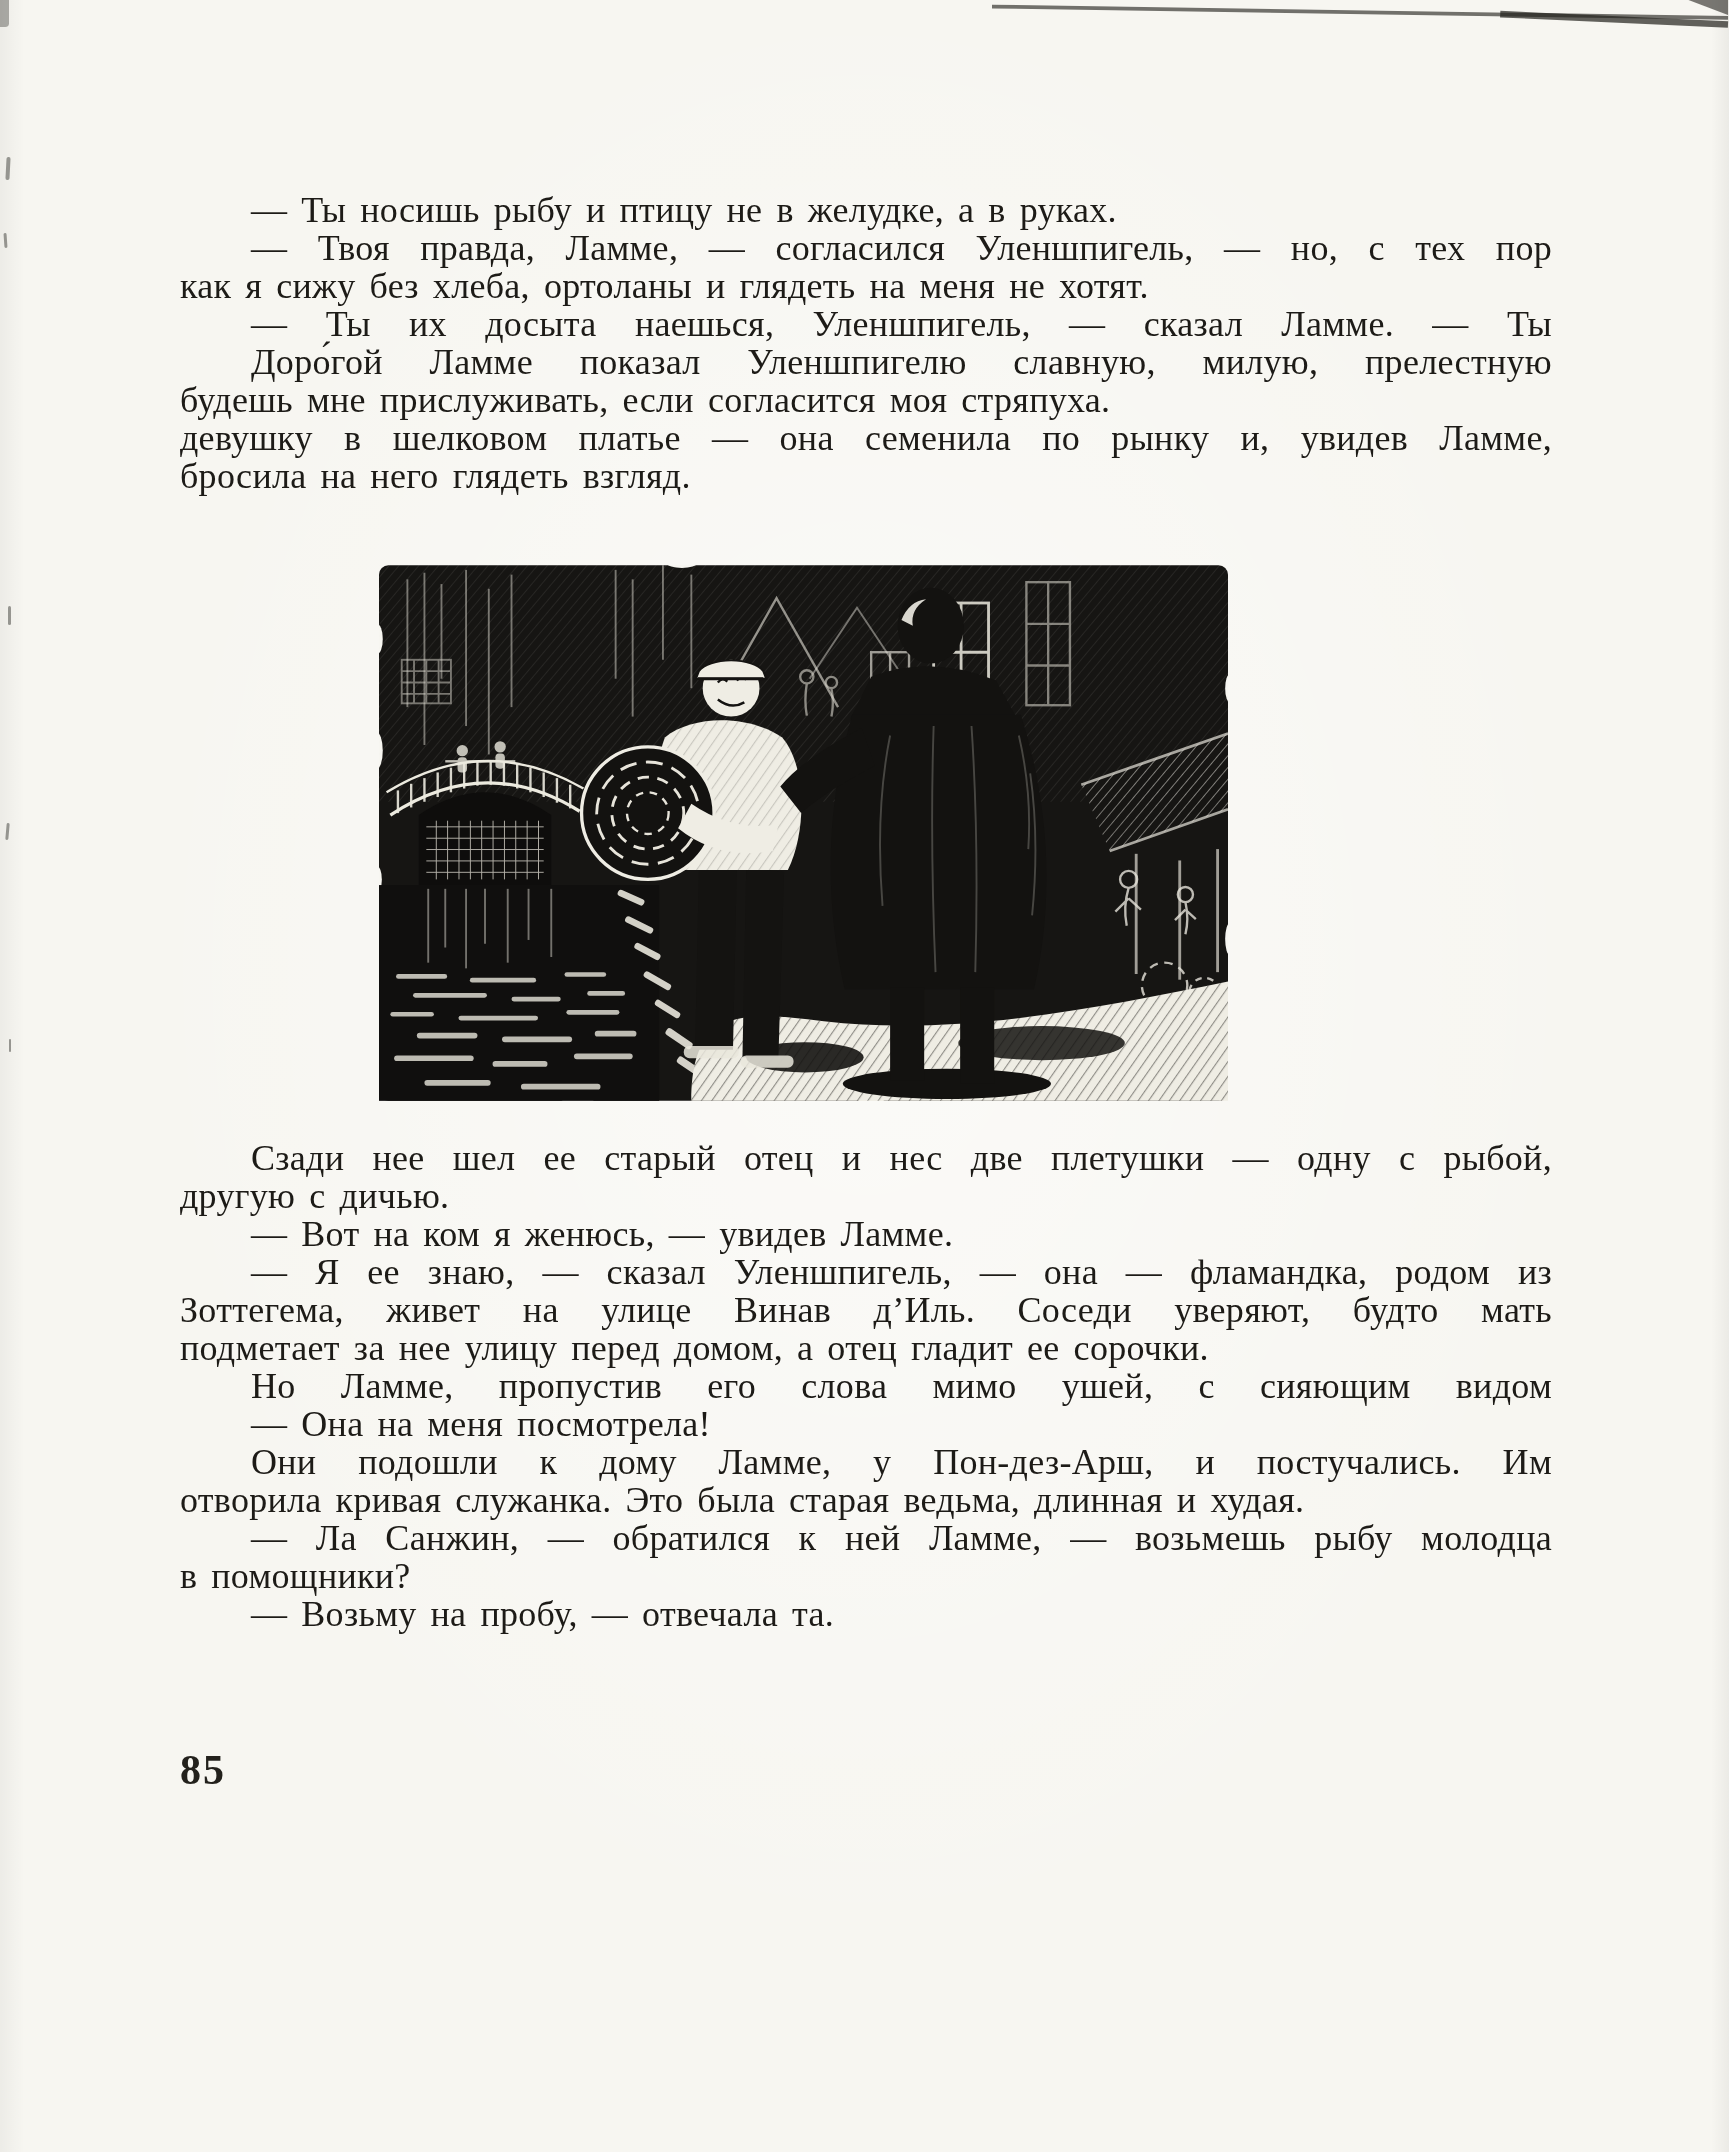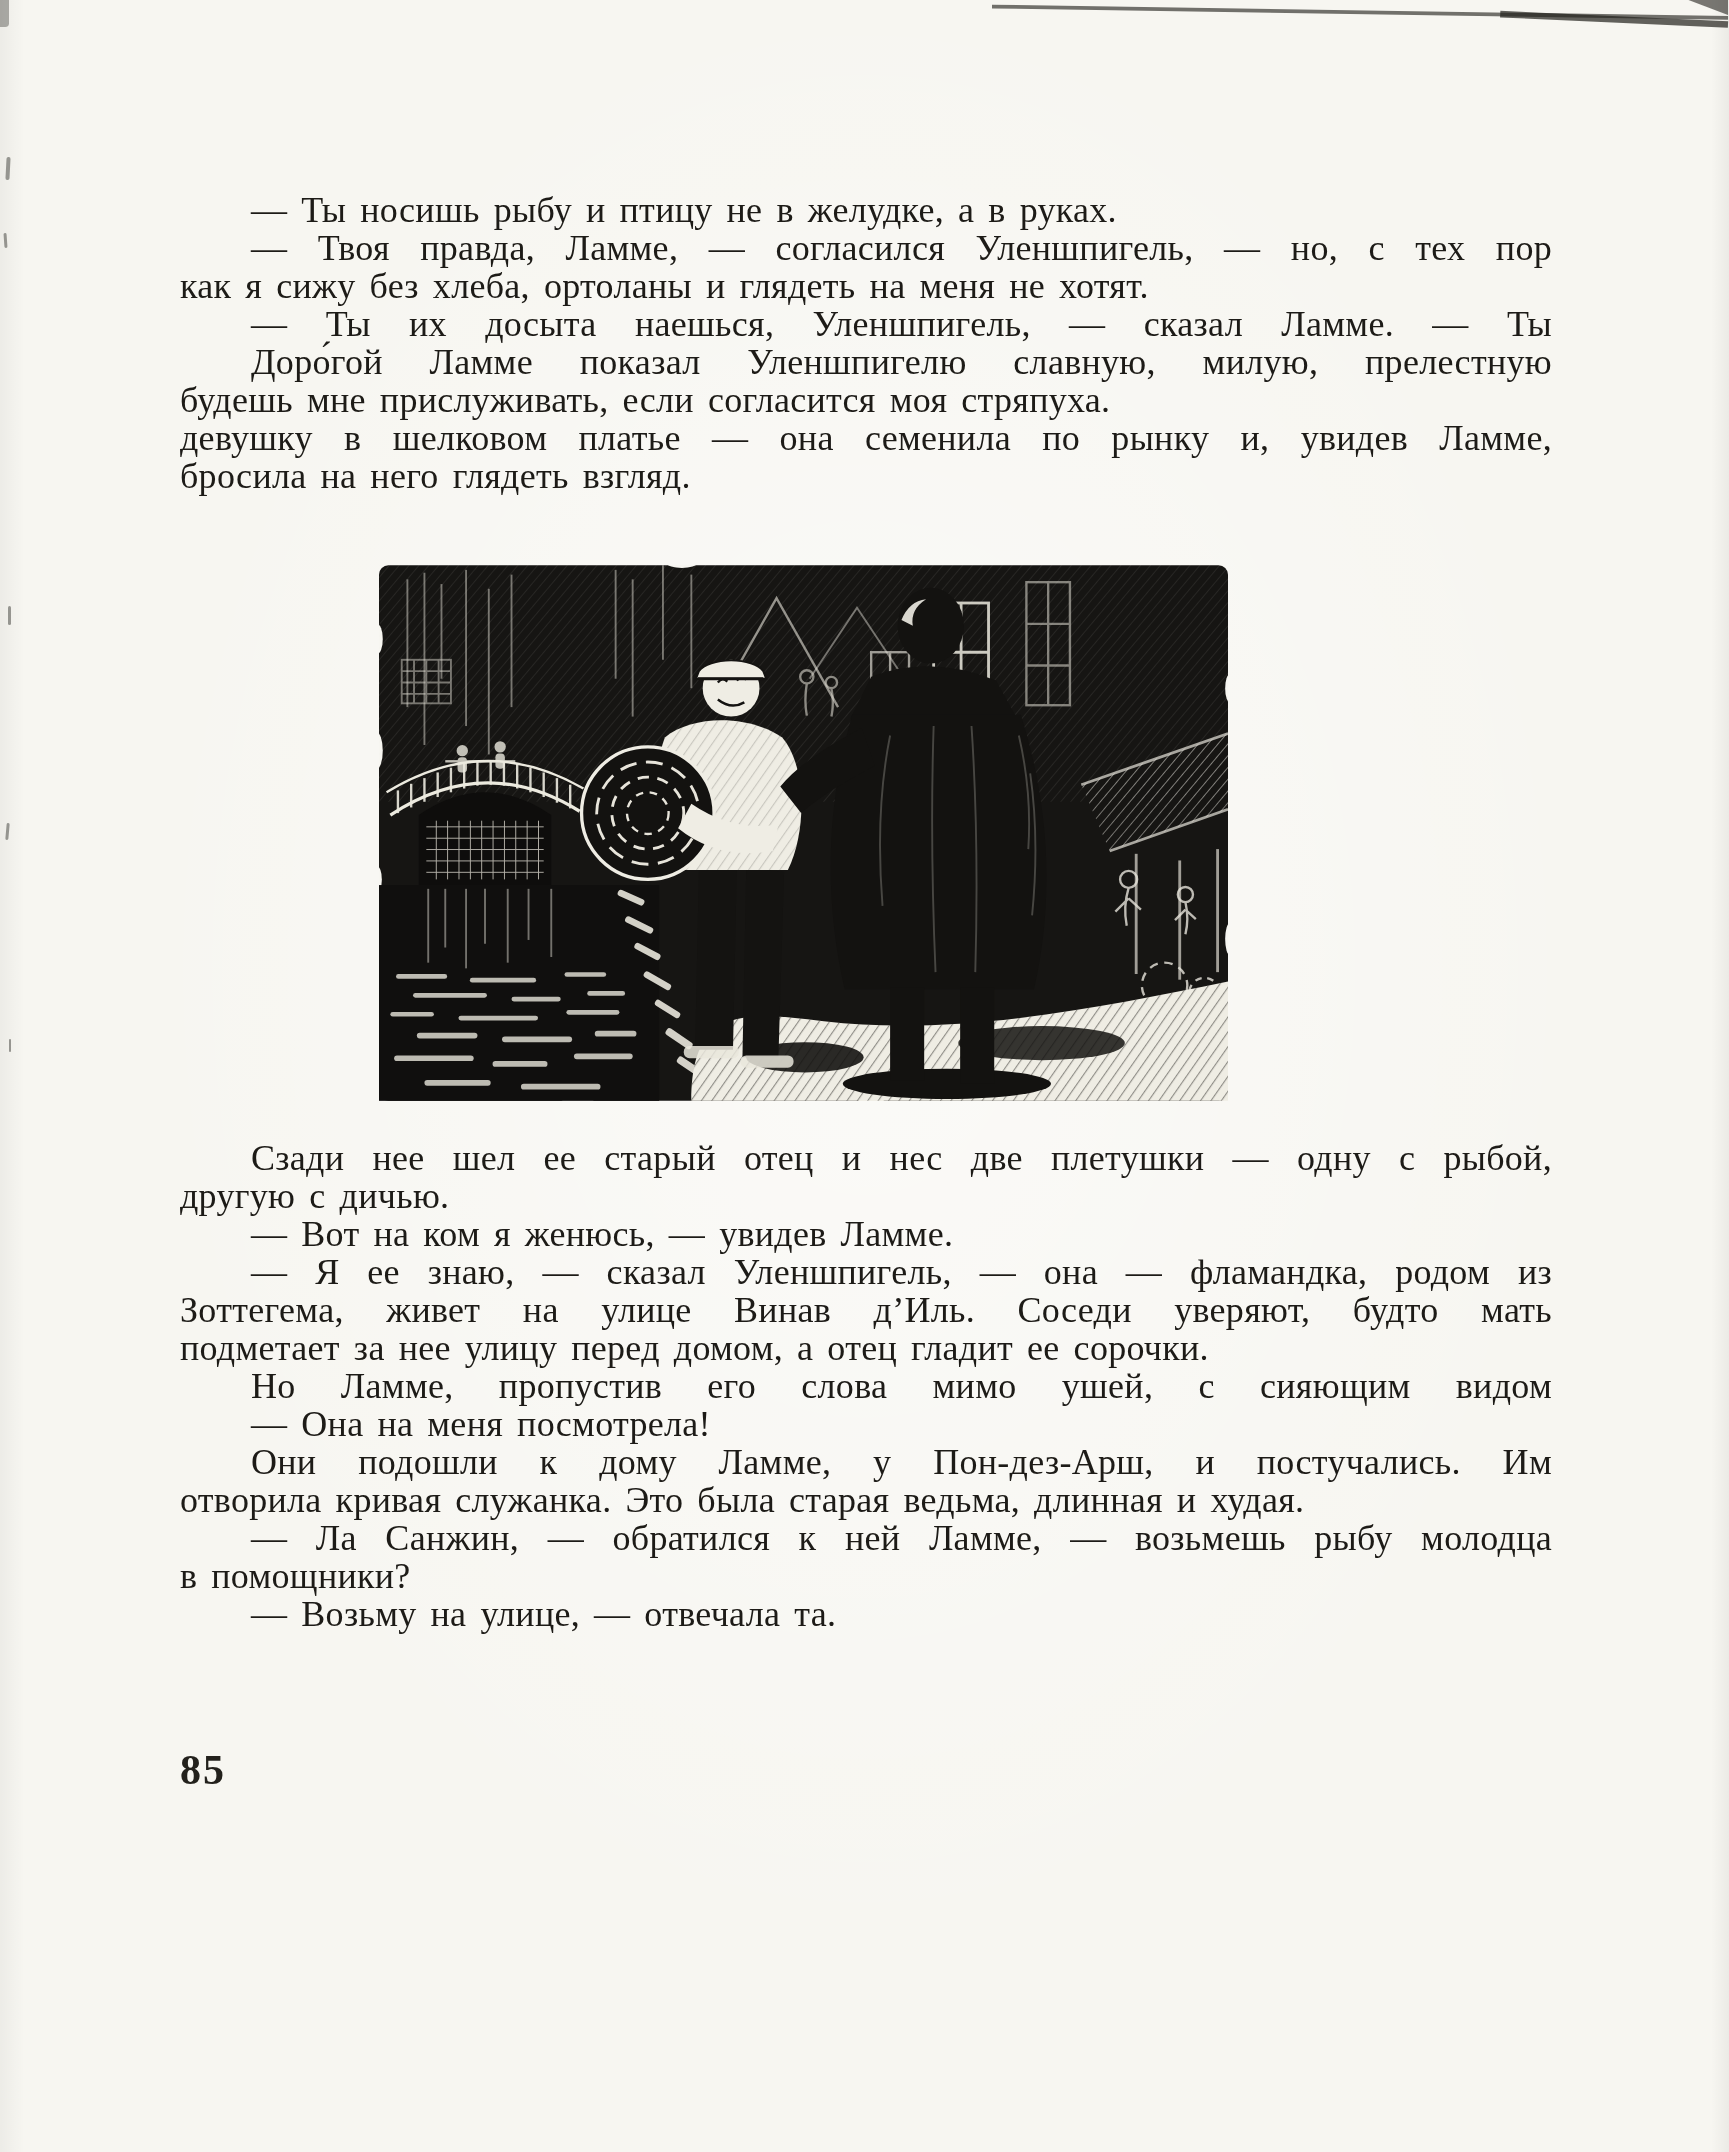--- a/index.html
+++ b/index.html
@@ -300,17 +300,17 @@
     <p class="text-line indent">— Вот на ком я женюсь, — увидев Ламме.</p>
     <p class="text-line indent justify">— Я ее знаю, — сказал Уленшпигель, — она — фламандка, родом из</p>
     <p class="text-line justify">Зоттегема, живет на улице Винав д’Иль. Соседи уверяют, будто мать</p>
     <p class="text-line">подметает за нее улицу перед домом, а отец гладит ее сорочки.</p>
     <p class="text-line indent justify">Но Ламме, пропустив его слова мимо ушей, с сияющим видом</p>
     <p class="text-line indent">— Она на меня посмотрела!</p>
     <p class="text-line indent justify">Они подошли к дому Ламме, у Пон-дез-Арш, и постучались. Им</p>
     <p class="text-line">отворила кривая служанка. Это была старая ведьма, длинная и худая.</p>
     <p class="text-line indent justify">— Ла Санжин, — обратился к ней Ламме, — возьмешь рыбу молодца</p>
     <p class="text-line">в помощники?</p>
-    <p class="text-line indent">— Возьму на улице, — отвечала та.</p>
+    <p class="text-line indent">— Возьму на пробу, — отвечала та.</p>
   </div>
 
 <div class="page-number">85</div>
 
 
 </body></html>

